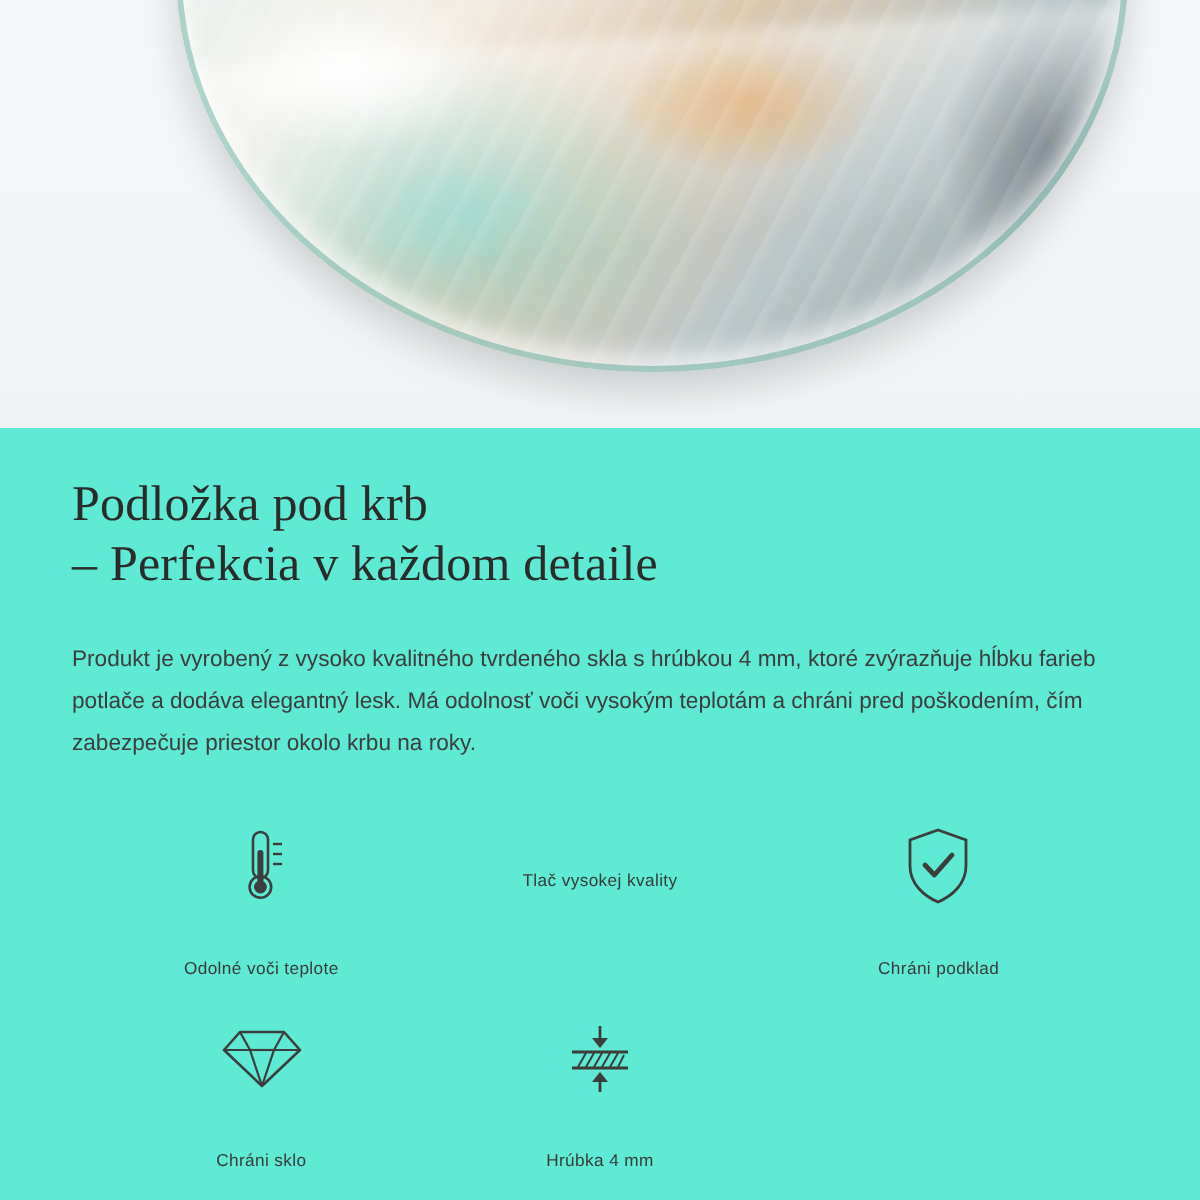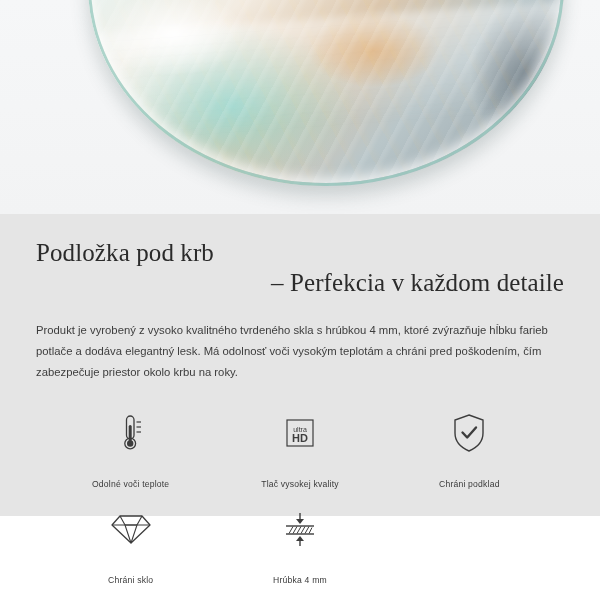--- a/index.html
+++ b/index.html
@@ -9,22 +9,22 @@
   body {
     width: 600px;
     height: 600px;
     background: #ffffff;
     font-family: "Liberation Sans", sans-serif;
     overflow: hidden;
   }
   .page {
     position: relative;
     width: 600px;
-    height: 516px;
-    background: #e5e5e5;
+    height: 600px;
+    background: #5eead4;
     box-sizing: border-box;
   }
 
   
   .hero {
     position: relative;
     width: 600px;
     height: 214px;
     overflow: hidden;
     background: #ffffff;
@@ -94,21 +94,21 @@
   }
   .headline {
     margin: 24px 0 0 0;
     font-family: "Liberation Serif", serif;
     font-size: 25px;
     line-height: 30px;
     color: #2b2b2b;
     font-weight: 400;
     letter-spacing: 0.1px;
   }
-  .headline .line2 { display: block; text-align: right; }
+  .headline .line2 { display: block; }
   .paragraph {
     margin: 22px 0 0 0;
     font-size: 11.3px;
     line-height: 21px;
     color: #3d3d3d;
     max-width: 534px;
   }
 
   
   .features {
@@ -174,27 +174,20 @@
             <circle cx="14.2" cy="30.5" r="3.2" fill="#3d3d3d"></circle>
             <line x1="20.5" y1="9" x2="25" y2="9" stroke="#3d3d3d" stroke-width="1.2"></line>
             <line x1="20.5" y1="14" x2="25" y2="14" stroke="#3d3d3d" stroke-width="1.2"></line>
             <line x1="20.5" y1="19" x2="25" y2="19" stroke="#3d3d3d" stroke-width="1.2"></line>
           </svg>
         </div>
         <div class="feature-label">Odolné voči teplote</div>
       </div>
 
       <div class="feature">
-        <div class="feature-icon">
-          <svg width="40" height="40" viewBox="0 0 40 40">
-            <rect x="7" y="7" width="26" height="26" fill="none" stroke="#3d3d3d" stroke-width="1.2"></rect>
-            <text x="20" y="18.5" font-family="Liberation Sans, sans-serif" font-size="7" fill="#3d3d3d" text-anchor="middle">ultra</text>
-            <text x="20" y="29" font-family="Liberation Sans, sans-serif" font-size="11" font-weight="bold" fill="#3d3d3d" text-anchor="middle">HD</text>
-          </svg>
-        </div>
         <div class="feature-label">Tlač vysokej kvality</div>
       </div>
 
       <div class="feature">
         <div class="feature-icon">
           <svg width="38" height="42" viewBox="0 0 38 42">
             <path d="M19 3 L33 8 V21 C33 30 26 36 19 39 C12 36 5 30 5 21 V8 Z" fill="none" stroke="#3d3d3d" stroke-width="1.4"></path>
             <path d="M12.5 20.5 L17.2 25.5 L26 15.5" fill="none" stroke="#3d3d3d" stroke-width="2.4" stroke-linecap="round" stroke-linejoin="round"></path>
           </svg>
         </div>

